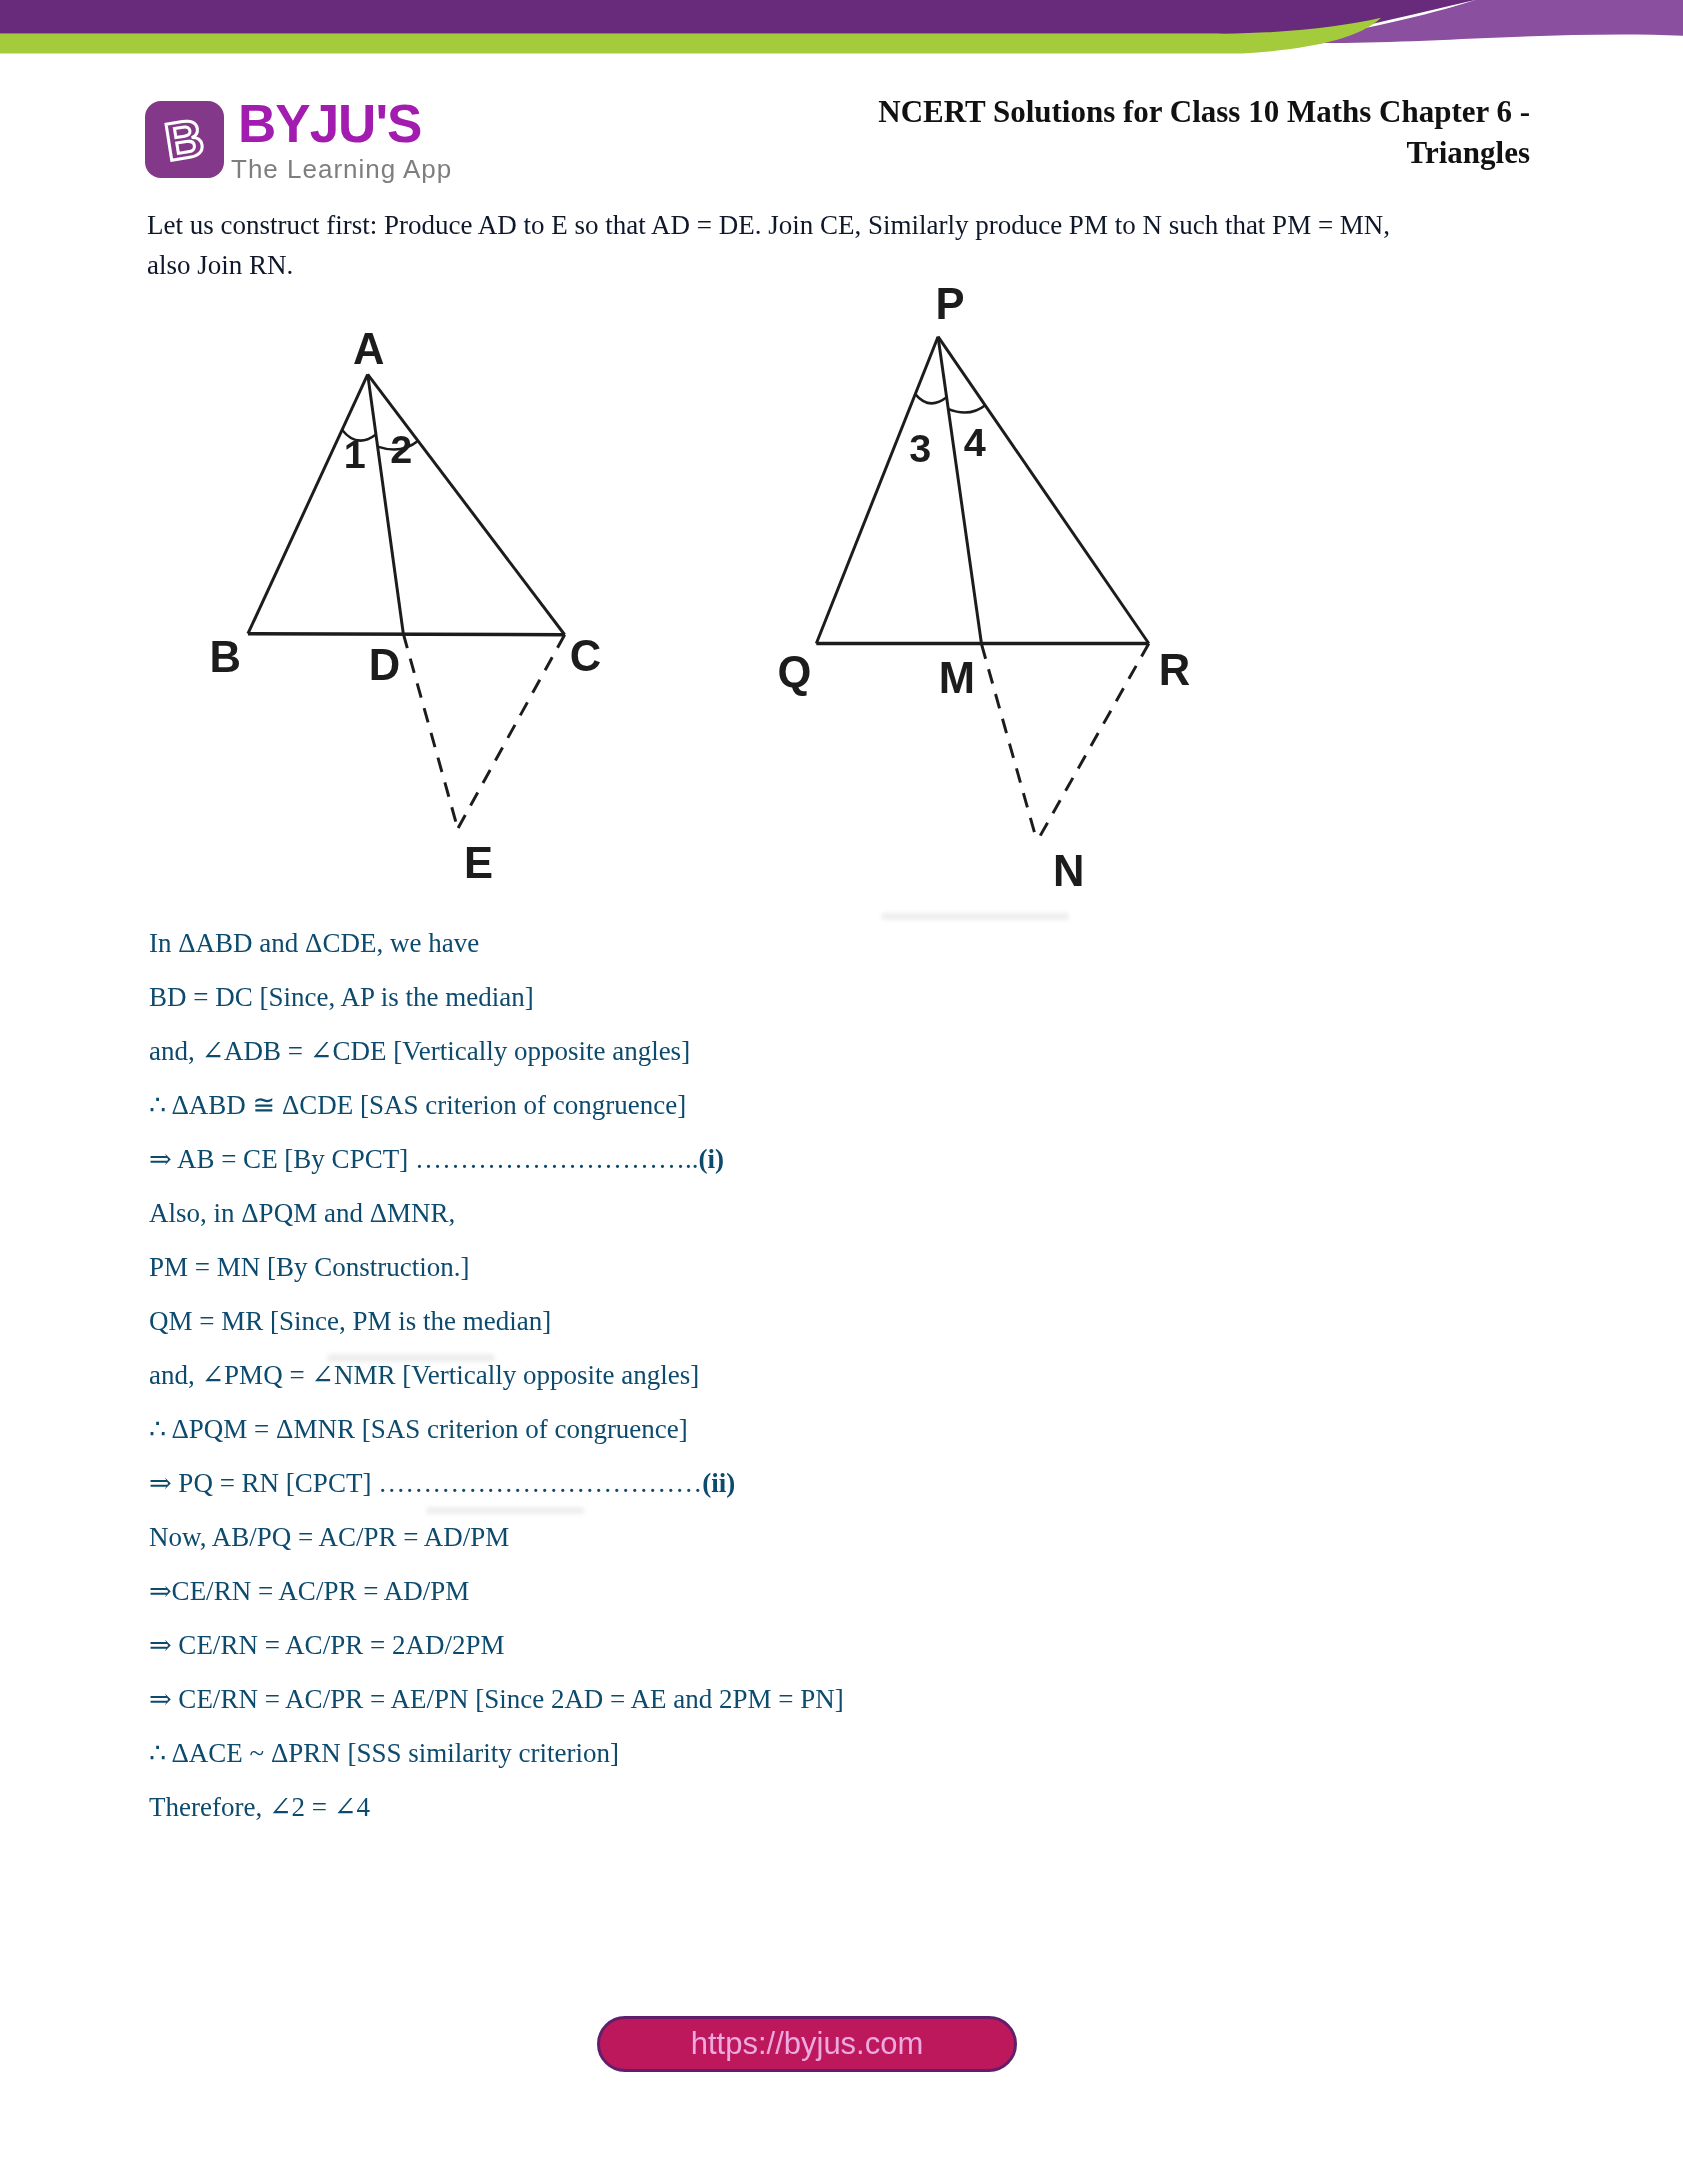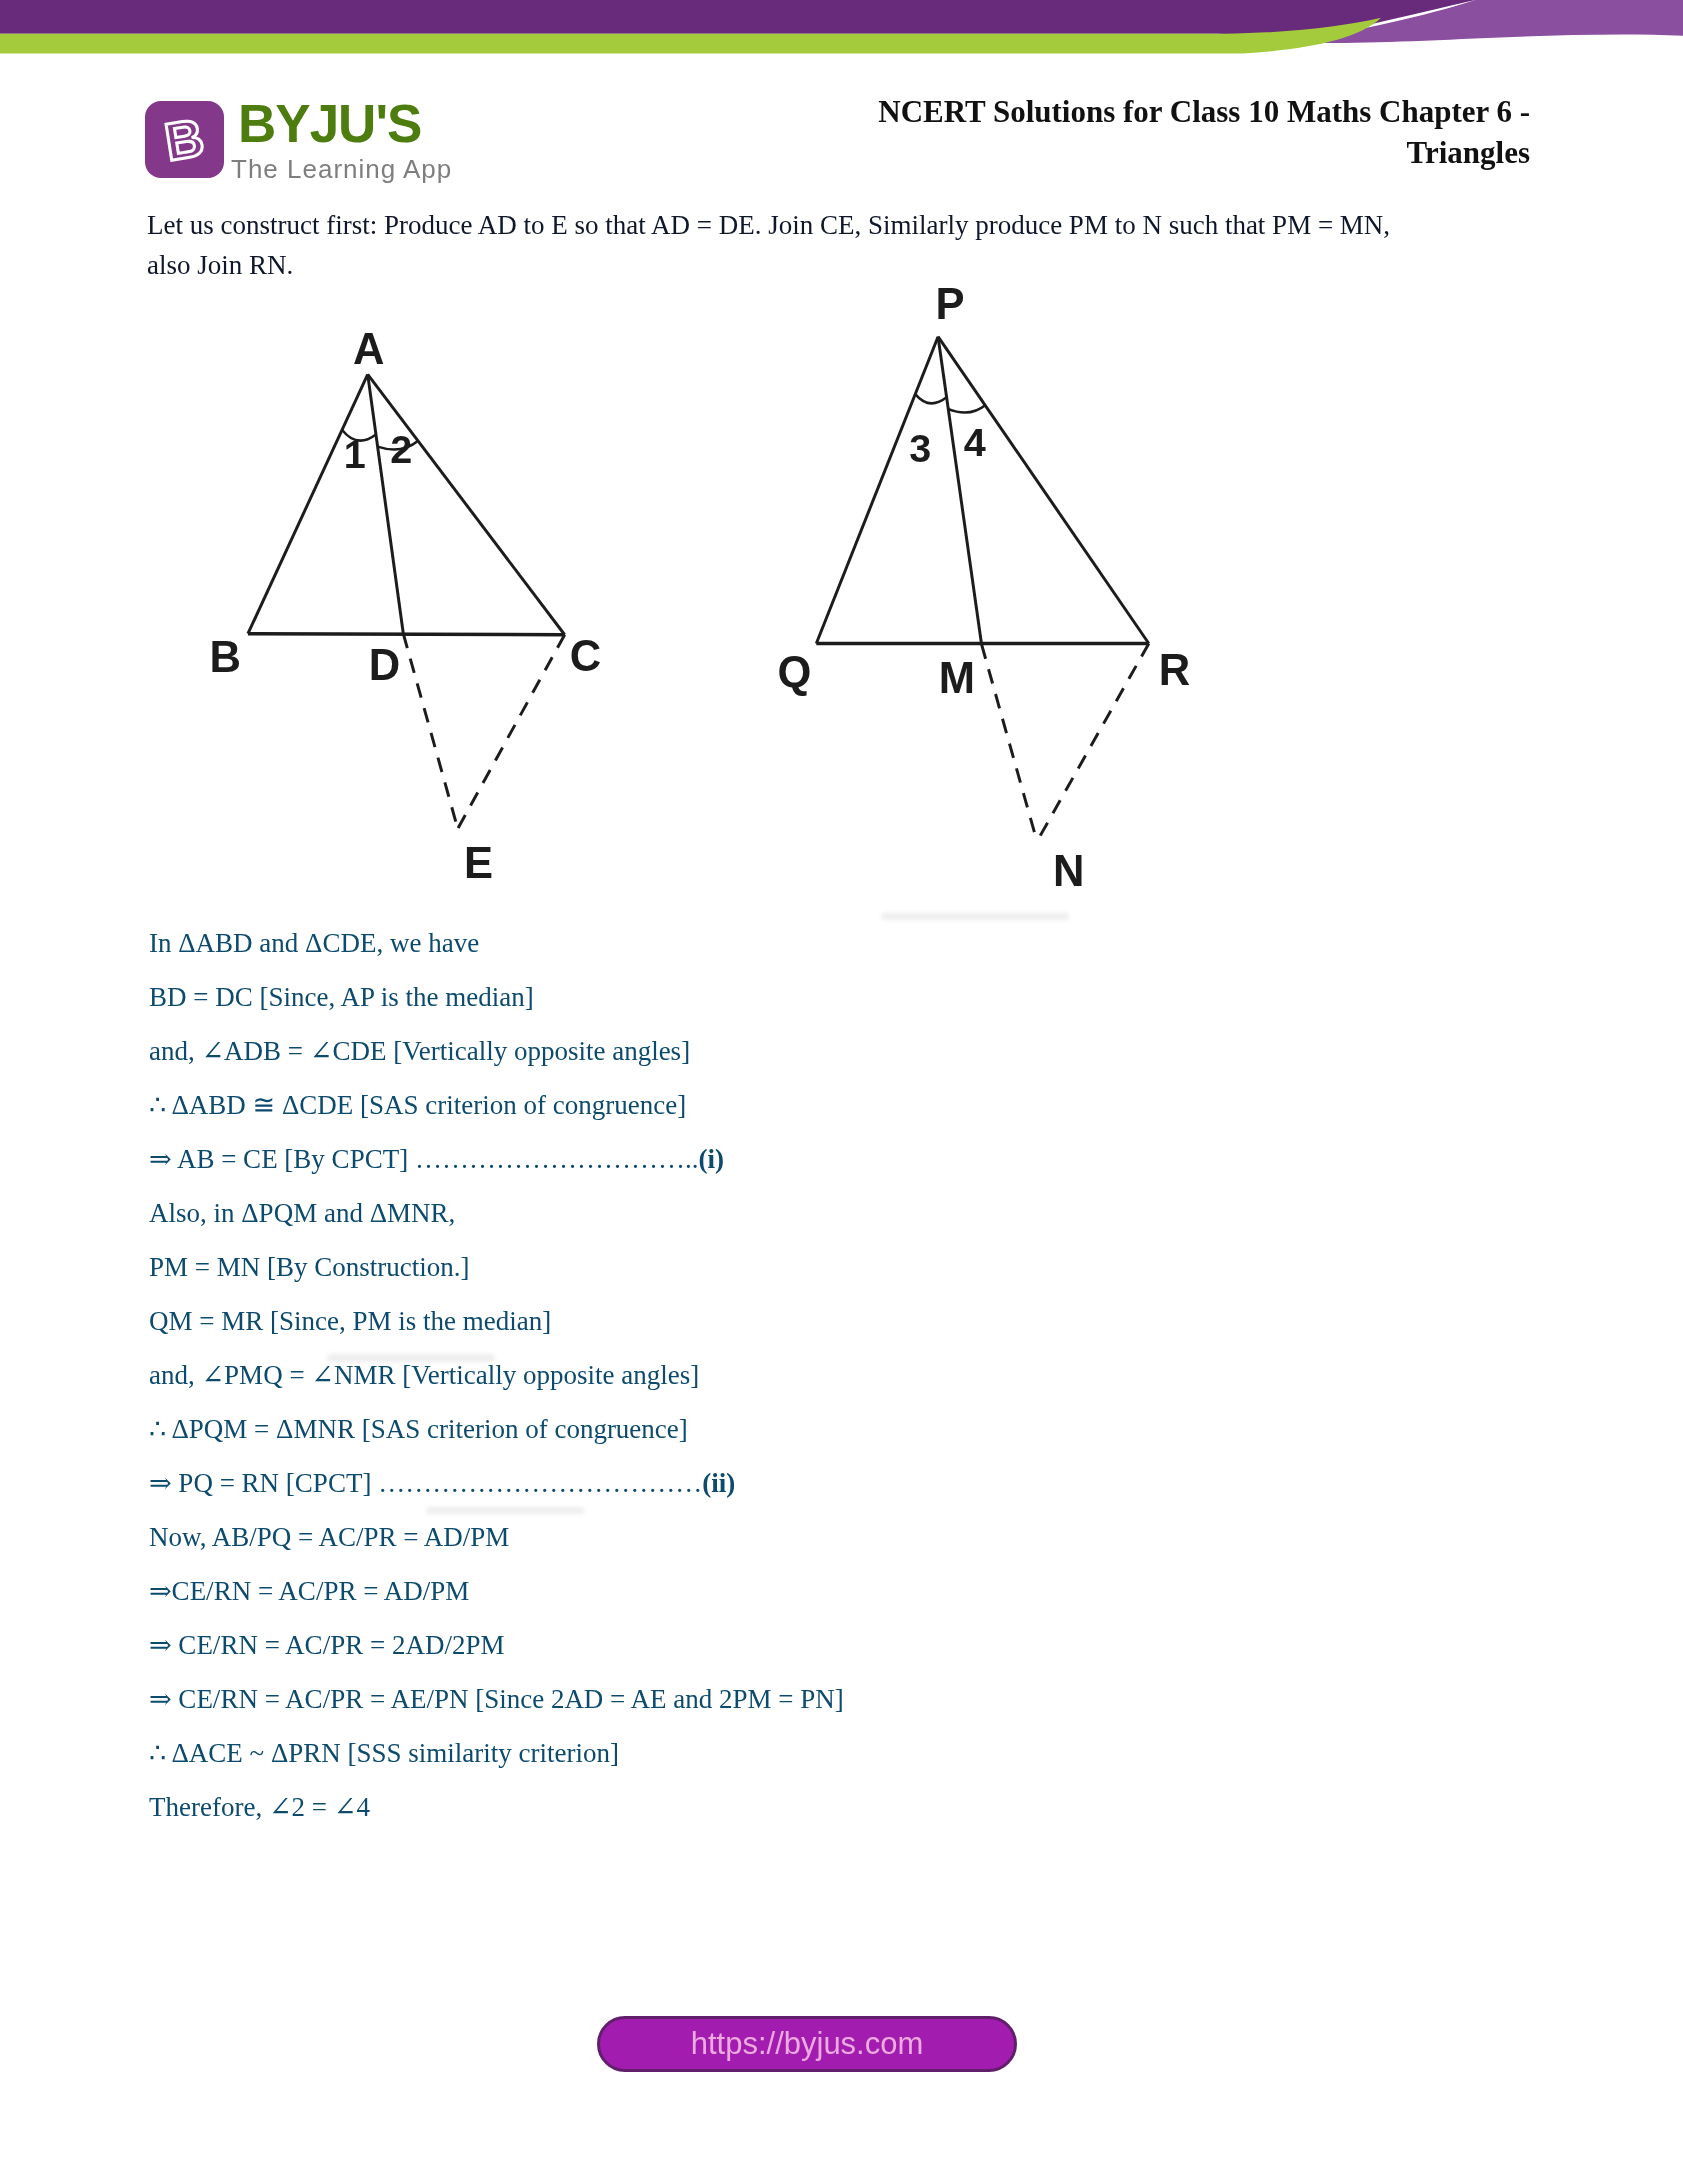--- a/index.html
+++ b/index.html
@@ -9,21 +9,21 @@
   
   .header-wave{position:absolute;left:0;top:0;width:1683px;height:119px;display:block;}
 
   
   .logo{position:absolute;left:145px;top:97px;width:327px;height:94px;}
   .logo-icon{position:absolute;left:0;top:4px;width:79px;height:77px;background:#83388a;
              border-radius:16px;display:flex;align-items:center;justify-content:center;}
   .logo-b{font-family:"Liberation Sans","DejaVu Sans",sans-serif;font-weight:bold;font-size:53px;
           color:#83388a;-webkit-text-stroke:3px #ffffff;transform:rotate(-9deg);line-height:1;}
   .logo-brand{position:absolute;left:93px;top:-4px;font-family:"Liberation Sans","DejaVu Sans",sans-serif;
-              font-weight:bold;font-size:53px;color:#4d7c0f;letter-spacing:-1px;text-align:right;}
+              font-weight:bold;font-size:53px;color:#a21caf;letter-spacing:-1px;text-align:right;}
   .logo-tagline{position:absolute;left:86px;top:57px;font-family:"Liberation Sans","DejaVu Sans",sans-serif;
                 font-size:26px;color:#7e7e7e;letter-spacing:1px;}
 
   
   .doc-title{position:absolute;right:153px;top:91px;text-align:right;
              font-weight:bold;font-size:31px;line-height:41px;color:#111;margin-left:8px;}
 
   
   .intro{position:absolute;left:147px;top:205px;width:1406px;font-size:27px;line-height:40px;color:#0f172a;}
 
@@ -36,21 +36,21 @@
 
   
   .proof{position:absolute;left:149px;top:916px;width:1386px;}
   .proof-line{height:54px;line-height:54px;font-size:27px;color:#0c4a6e;white-space:pre-wrap;}
   .proof-line .b{font-weight:bold;}
 
   
   .artifact{position:absolute;background:#e9e9e9;border-radius:4px;filter:blur(2px);opacity:.8;}
 
   
-  .footer-link{position:absolute;left:597px;top:2016px;width:420px;height:56px;background:#a21caf;
+  .footer-link{position:absolute;left:597px;top:2016px;width:420px;height:56px;background:#be185d;
                border:3px solid #611f6b;border-radius:30px;box-sizing:border-box;
                display:flex;align-items:center;justify-content:center;cursor:pointer;
                font-family:"Liberation Sans","DejaVu Sans",sans-serif;font-size:31px;color:#edaade;}
 </style>
 </head>
 <body>
 
 <div class="page">
 
   <svg class="header-wave" viewBox="0 0 1700 120" preserveAspectRatio="none">

